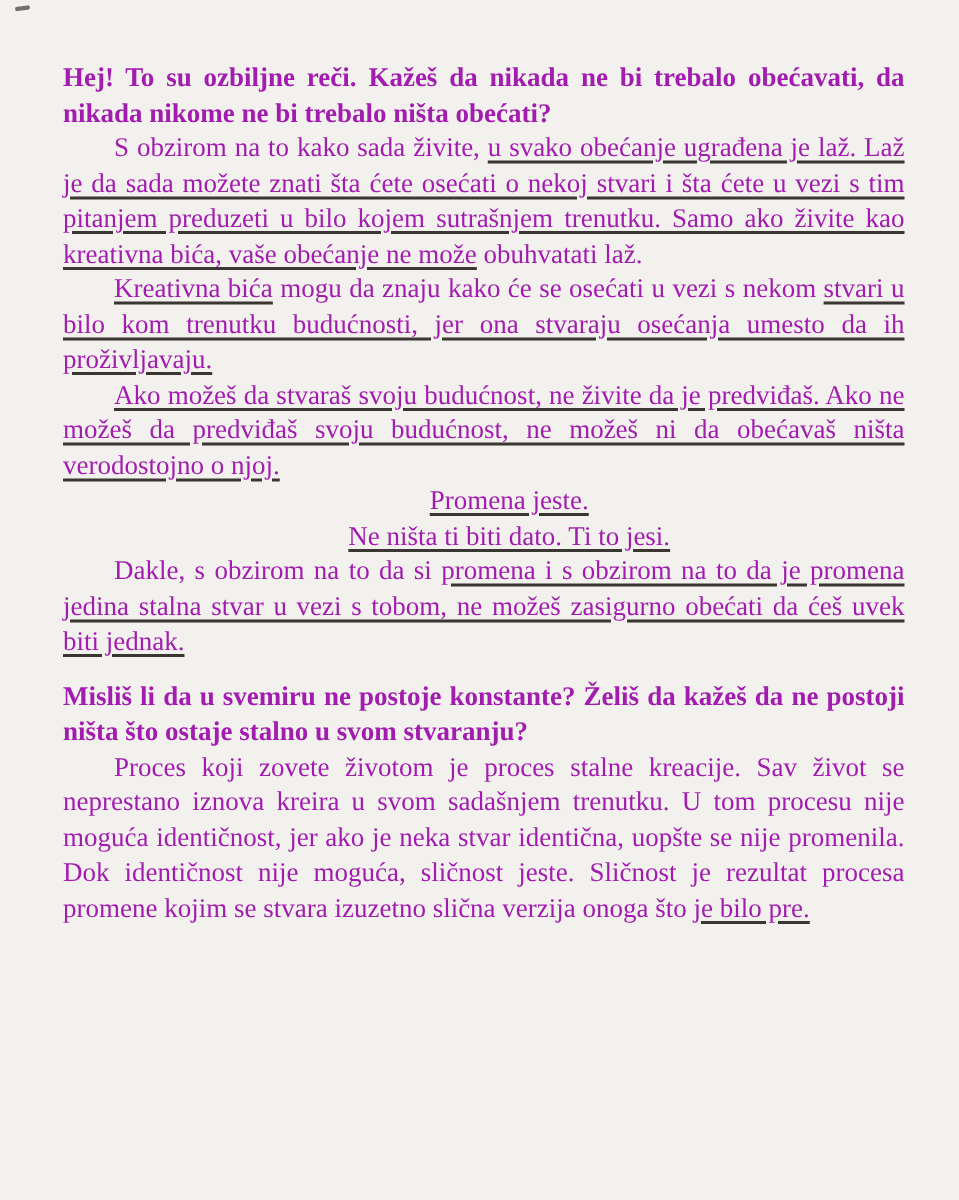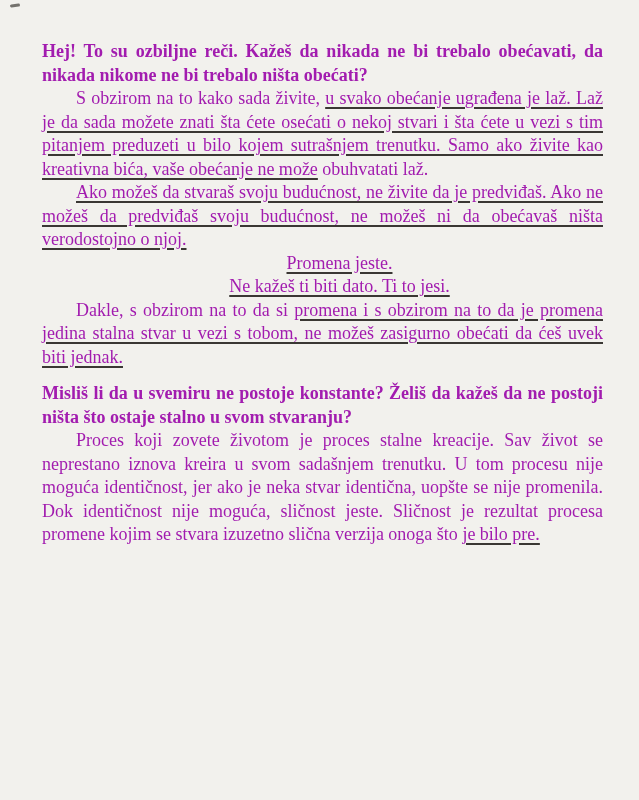--- a/index.html
+++ b/index.html
@@ -58,20 +58,21 @@
   }
 </style>
 </head>
 <body style="background: rgb(242, 241, 237);">
 
 <div class="page" style="color: #a21caf;">
   <div class="scan-artifact"></div>
   <div>
       <p class="question"><span>Hej! To su ozbiljne reči. Kažeš da nikada ne bi trebalo obećavati, da nikada nikome ne bi trebalo ništa obećati?</span></p>
       <p class="para"><span>S obzirom na to kako sada živite, </span><span class="hand-underline" style="text-decoration-color: rgb(58, 55, 51);">u svako obećanje ugrađena je laž. Laž je da sada možete znati šta ćete osećati o nekoj stvari i šta ćete u vezi s tim pitanjem preduzeti u bilo kojem sutrašnjem trenutku. Samo ako živite kao kreativna bića, vaše obećanje ne može</span><span> obuhvatati laž.</span></p>
+      <p class="para"><span class="hand-underline" style="text-decoration-color: rgb(58, 55, 51);">Kreativna bića</span><span> mogu da znaju kako će se osećati u vezi s nekom </span><span class="hand-underline" style="text-decoration-color: rgb(58, 55, 51);">stvari u bilo kom trenutku budućnosti, jer ona stvaraju osećanja umesto da ih proživljavaju.</span></p>
       <p class="para"><span class="hand-underline" style="text-decoration-color: rgb(58, 55, 51);">Ako možeš da stvaraš svoju budućnost, ne živite da je predviđaš. Ako ne možeš da predviđaš svoju budućnost, ne možeš ni da obećavaš ništa verodostojno o njoj.</span></p>
       <p class="line"><span class="hand-underline" style="text-decoration-color: rgb(58, 55, 51);">Promena jeste.</span></p>
-      <p class="line"><span class="hand-underline" style="text-decoration-color: rgb(58, 55, 51);">Ne kažeš ti biti dato. Ti to jesi.</span></p>
+      <p class="line"><span class="hand-underline" style="text-decoration-color: rgb(58, 55, 51);">Ne ništa ti biti dato. Ti to jesi.</span></p>
       <p class="para"><span>Dakle, s obzirom na to da si </span><span class="hand-underline" style="text-decoration-color: rgb(58, 55, 51);">promena i s obzirom na to da je promena jedina stalna stvar u vezi s tobom, ne možeš zasigurno obećati da ćeš uvek biti jednak.</span></p>
       <p class="question"><span>Misliš li da u svemiru ne postoje konstante? Želiš da kažeš da ne postoji ništa što ostaje stalno u svom stvaranju?</span></p>
       <p class="para"><span>Proces koji zovete životom je proces stalne kreacije. Sav život se neprestano iznova kreira u svom sadašnjem trenutku. U tom procesu nije moguća identičnost, jer ako je neka stvar identična, uopšte se nije promenila. Dok identičnost nije moguća, sličnost jeste. Sličnost je rezultat procesa promene kojim se stvara izuzetno slična verzija onoga što </span><span class="hand-underline" style="text-decoration-color: rgb(58, 55, 51);">je bilo pre.</span></p>
     </div>
 </div>
 
 </body></html>

